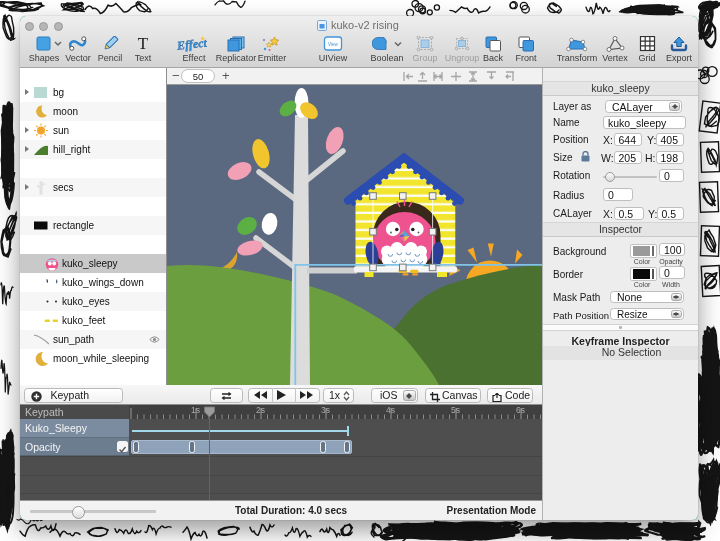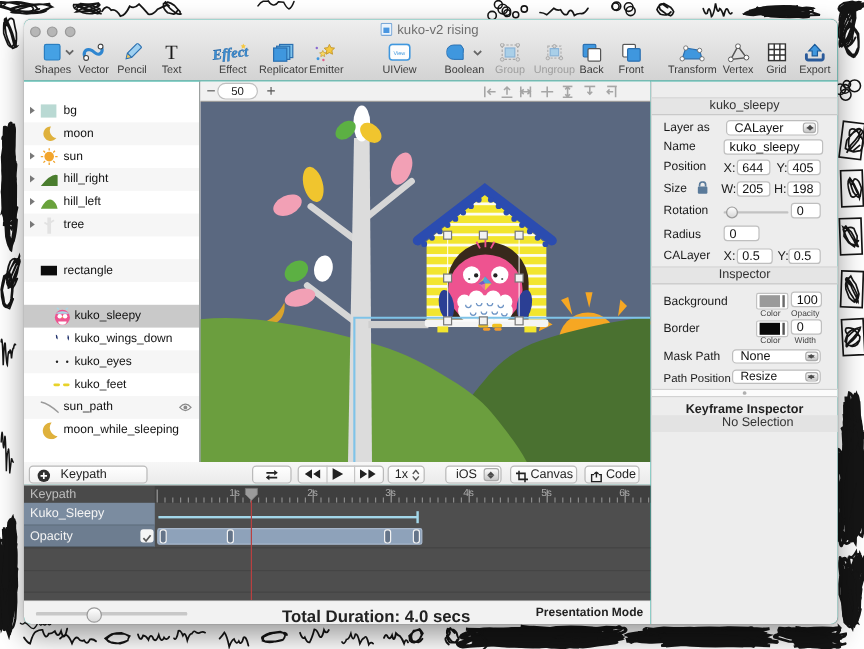--- a/index.html
+++ b/index.html
@@ -298,33 +298,26 @@
 <div class="lrow" style="top:53px">
         <span class="tri"></span>
         <svg class="licon" width="16" height="15">
           <circle cx="8" cy="7.5" r="4" fill="#f2a52c"></circle>
           <g stroke="#f2a52c" stroke-width="1.1">
             <path d="M8,0.5 V2.5 M8,12.5 V14.5 M1,7.5 H3 M13,7.5 H15 M3.2,2.7 l1.4,1.4 M11.4,11.1 l1.4,1.4 M12.8,2.7 l-1.4,1.4 M4.6,11.1 l-1.4,1.4"></path>
           </g>
         </svg>
         <span class="lbl">sun</span>
       </div>
-<div class="lrow" style="top:91px">
-        <span class="tri"></span>
-        <svg class="licon" width="16" height="15">
-          <path d="M1,13 Q6,3 11,6 Q14,8 15,13 Z" fill="#69a23c"></path>
-        </svg>
-        <span class="lbl">hill_left</span>
-      </div>
 <div class="lrow alt" style="top:110px">
         <span class="tri"></span>
         <svg class="licon" width="16" height="15">
           <path d="M7.2,2 L8.8,2 L8.8,14 L7.2,14 Z M8,6 L12,3.5 M8,8 L4,5.5" stroke="#e2e2e2" fill="#e8e8e8" stroke-width="1.5"></path>
         </svg>
-        <span class="lbl">tree</span>
+        <span class="lbl">secs</span>
       </div>
 <div class="lrow alt" style="top:148px">
         <svg class="licon" width="16" height="15">
           <rect x="1" y="3.5" width="13.5" height="8" fill="#0c0c0c"></rect>
         </svg>
         <span class="lbl">rectangle</span>
       </div>
 <div class="lrow sel" style="top:186px">
         <svg class="licon2" width="16" height="15">
           <circle cx="8" cy="8.5" r="6.3" fill="#ee5390"></circle>
@@ -700,16 +693,16 @@
 <div style="position:absolute;left:0;top:69.5px;width:522px;height:1px;background:#454545"></div>
 <div style="position:absolute;left:0;top:88px;width:522px;height:1px;background:#454545"></div>
 </div>
 <svg id="phhandle" width="13" height="12" viewBox="0 0 13 12">
       <path d="M1.5,1 H11.5 V6 L6.5,11 L1.5,6 Z" fill="#9b9b9b" stroke="#777" stroke-width="0.8"></path>
     </svg>
 <div id="phline"></div>
 <div id="stat">
 <div style="position:absolute;left:10px;top:9px;width:126px;height:2.5px;background:#c8c8c8;border-radius:1px"></div>
 <div style="position:absolute;left:52px;top:4.5px;width:11px;height:11px;border-radius:50%;background:linear-gradient(#fff,#dcdcdc);border:0.5px solid #9a9a9a"></div>
-<div style="position:absolute;left:215px;top:4px;font-weight:bold;font-size:14px">Total Duration: 4.0 secs</div>
+<div style="position:absolute;left:215px;top:4px;font-weight:bold;font-size:10px">Total Duration: 4.0 secs</div>
 <div style="position:absolute;right:6px;top:4px;font-weight:bold;font-size:10px">Presentation Mode</div>
 </div>
 </div>
 
 </body></html>

